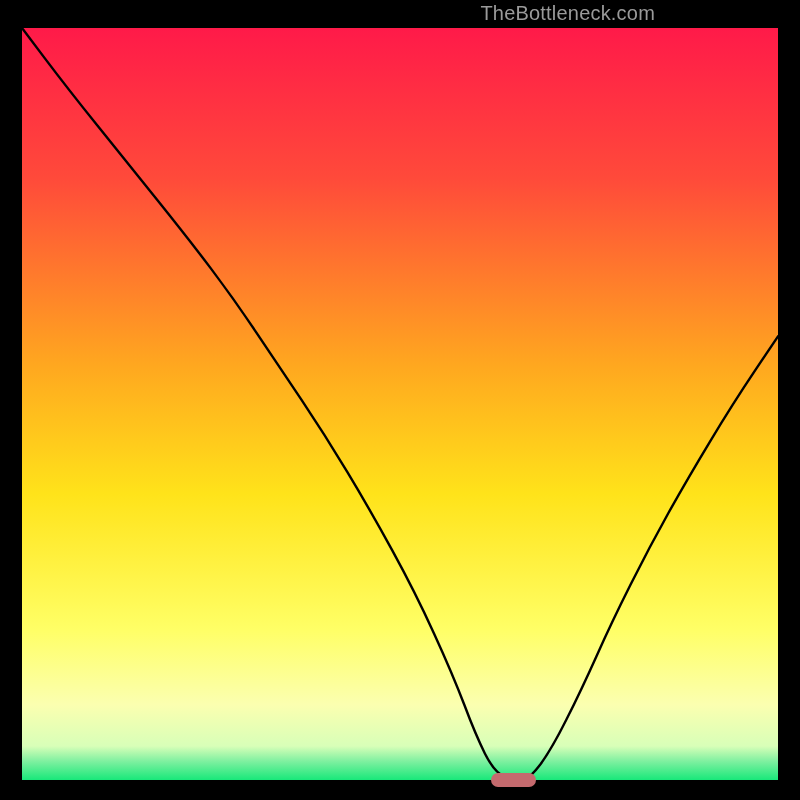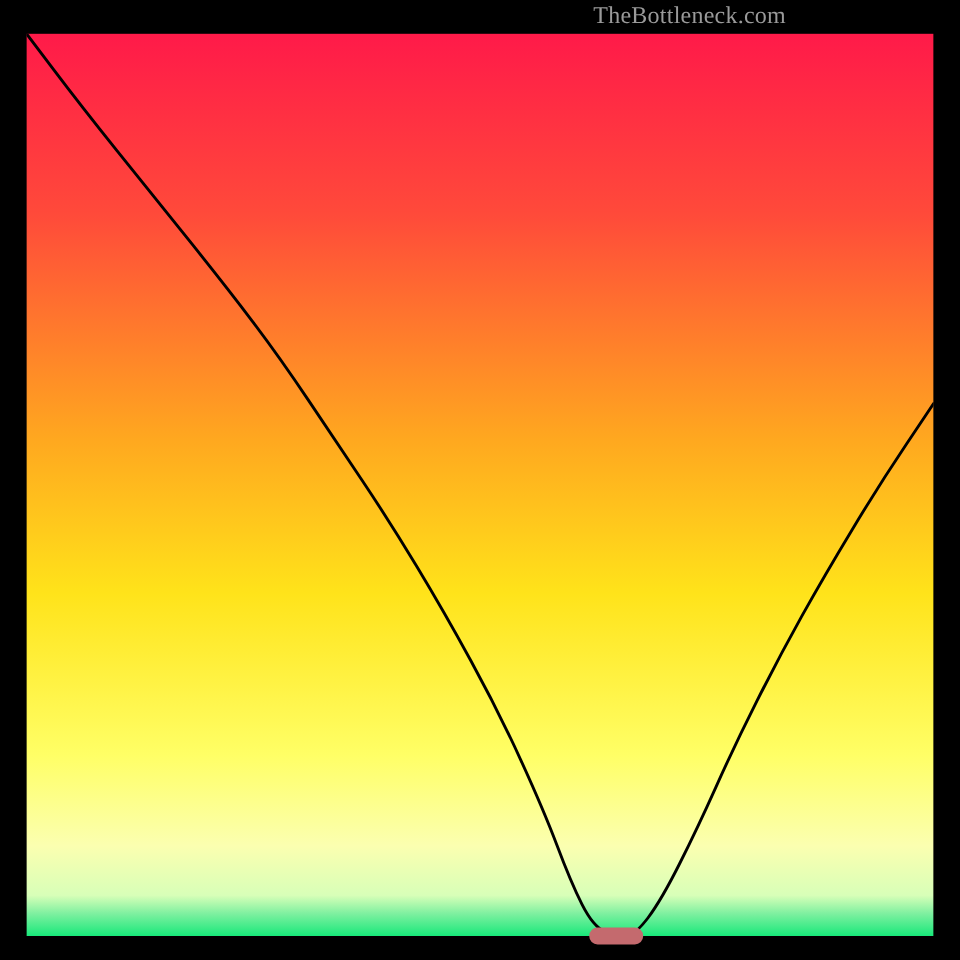--- a/index.html
+++ b/index.html
@@ -9,21 +9,20 @@
     height: 800px;
     background: #000;
     overflow: hidden;
     font-family: Arial, Helvetica, sans-serif;
   }
   .frame {
     position: relative;
     width: 663px;
     height: 800px;
     background: #000;
-    font-family: Liberation Serif, serif;
   }
   .attribution {
     position: absolute;
     top: 2px;
     right: 8px;
     color: #9a9a9a;
     font-size: 20px;
     font-weight: 500;
     letter-spacing: 0.2px;
   }

